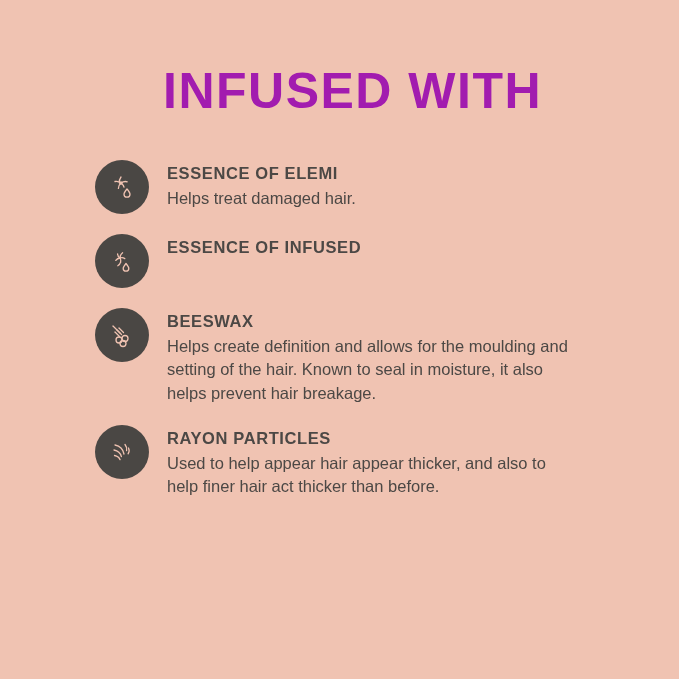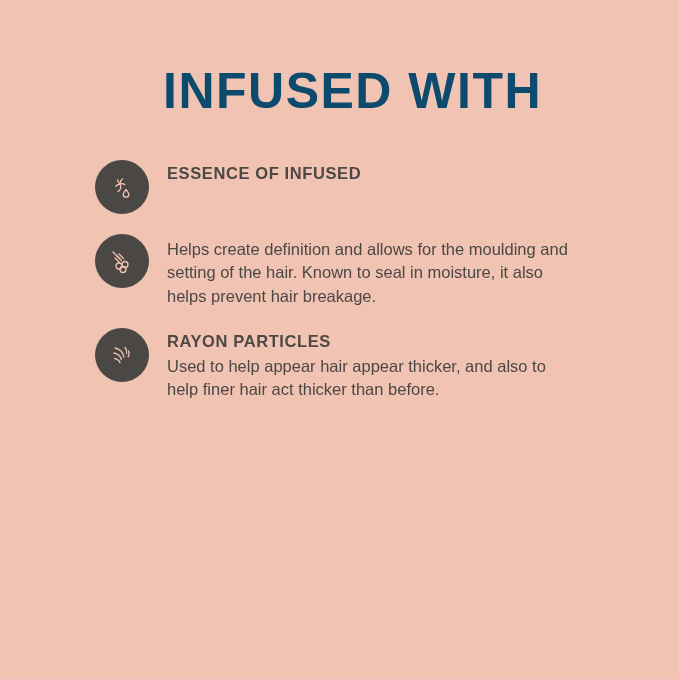--- a/index.html
+++ b/index.html
@@ -20,21 +20,21 @@
     background: #f0c3b2;
     box-sizing: border-box;
   }
   .title {
     position: absolute;
     left: 163px;
     top: 64px;
     font-size: 50px;
     font-weight: bold;
     letter-spacing: 1.5px;
-    color: #0c4a6e;
+    color: #a21caf;
     line-height: 1.1;
     white-space: nowrap;
   }
   .list {
     position: absolute;
     left: 95px;
     top: 160px;
     width: 520px;
   }
   .item {
@@ -77,20 +77,37 @@
 </style>
 </head>
 <body>
 
 <div class="page">
 
   <div class="title">INFUSED WITH</div>
 
   <div class="list">
 
+    <div class="item">
+      <div class="icon-wrap">
+        <svg width="32" height="32" viewBox="0 0 32 32" fill="none" stroke="#f0c3b2" stroke-width="1.3" stroke-linecap="round" stroke-linejoin="round">
+          <path d="M15 6c-1.5 2-2 4-1.5 6"></path>
+          <path d="M15 12c-2-1.5-4-2-6-1.5"></path>
+          <path d="M15 12c-1.8 1.6-2.6 3.4-2.6 5.4"></path>
+          <path d="M15 12c2-1.4 4.2-1.8 6.2-1.2"></path>
+          <path d="M15 12c1.6 1.2 2.6 2.6 3 4.2"></path>
+          <circle cx="15" cy="12" r="1.1"></circle>
+          <path d="M21 18c1.8 2.2 3 3.8 3 5.2a3 3 0 0 1-6 0c0-1.4 1.2-3 3-5.2z"></path>
+        </svg>
+      </div>
+      <div class="text-col">
+        <p class="item-title">ESSENCE OF ELEMI</p>
+        <p class="item-desc">Helps treat damaged hair.</p>
+      </div>
+    </div>
 
     <div class="item">
       <div class="icon-wrap">
         <svg width="32" height="32" viewBox="0 0 32 32" fill="none" stroke="#f0c3b2" stroke-width="1.3" stroke-linecap="round" stroke-linejoin="round">
           <path d="M14 13c0-2.2 1-4 2.6-5.2"></path>
           <path d="M14 13c-1.6-1-2.4-2.4-2.4-4.2"></path>
           <path d="M14 13c1.8-.6 3.4-.4 4.8.6"></path>
           <path d="M14 13c-1.8.2-3.2 1-4.2 2.4"></path>
           <path d="M14 13c.8 1.4 1 2.8.6 4.2"></path>
           <path d="M14.6 17.2c-.4 1.6-1.4 2.8-2.8 3.6"></path>
@@ -108,20 +125,21 @@
           <path d="M7 7l7 7"></path>
           <path d="M13 9l4.5 4.5"></path>
           <path d="M11 11l4.5 4.5"></path>
           <path d="M9 13l4.5 4.5"></path>
           <circle cx="13" cy="21" r="3"></circle>
           <circle cx="19" cy="19.5" r="3"></circle>
           <circle cx="17" cy="24.5" r="3"></circle>
         </svg>
       </div>
       <div class="text-col">
+        <p class="item-title">BEESWAX</p>
         <p class="item-desc">Helps create definition and allows for the moulding and setting of the hair. Known to seal in moisture, it also helps prevent hair breakage.</p>
       </div>
     </div>
 
 
     <div class="item">
       <div class="icon-wrap">
         <svg width="32" height="32" viewBox="0 0 32 32" fill="none" stroke="#f0c3b2" stroke-width="1.3" stroke-linecap="round" stroke-linejoin="round">
           <path d="M9 9c5 1 8 4 9 9"></path>
           <path d="M8 14c4 .8 6.4 3 7.4 6.6"></path>

